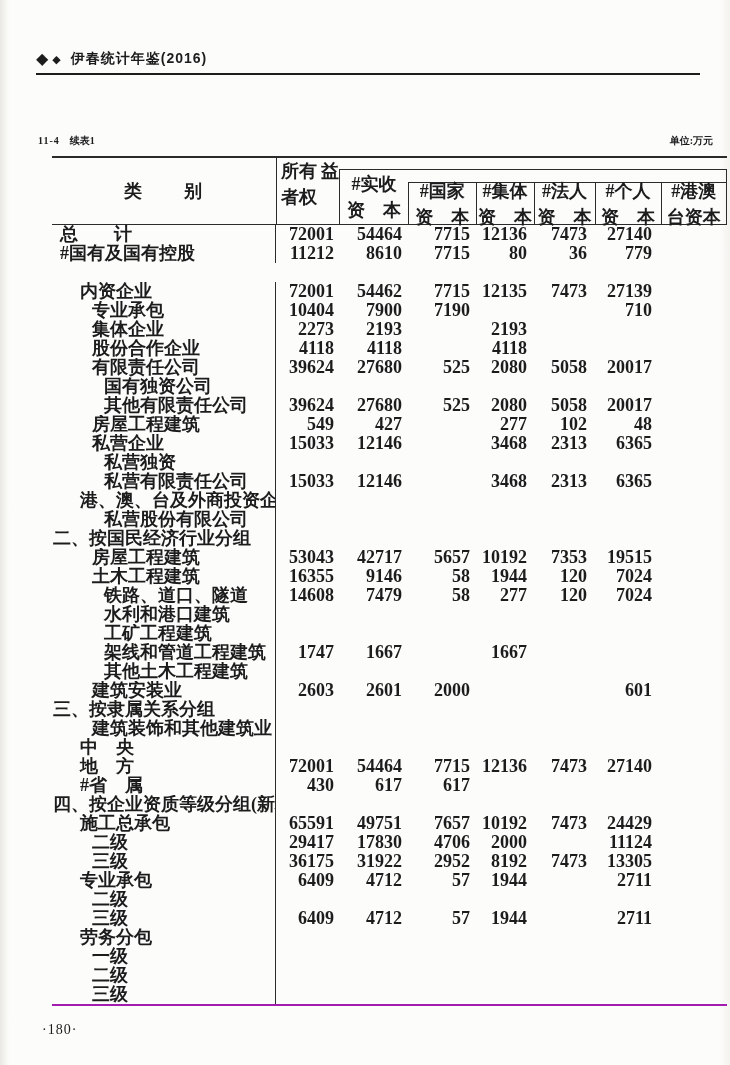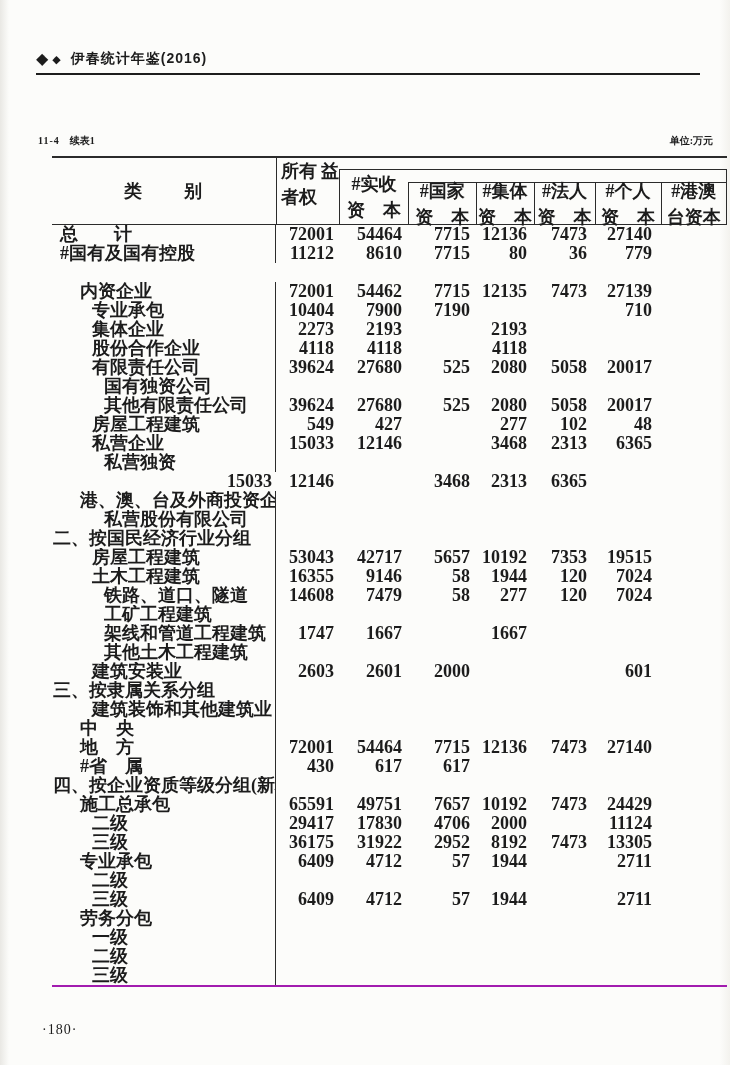--- a/index.html
+++ b/index.html
@@ -266,20 +266,21 @@
           <div class="cat ind-4">私营独资</div>
           <div class="num"></div>
           <div class="num"></div>
           <div class="num"></div>
           <div class="num"></div>
           <div class="num"></div>
           <div class="num"></div>
           <div class="num"></div>
         </div>
         <div class="trow">
+          <div class="cat ind-4">私营有限责任公司</div>
           <div class="num">15033</div>
           <div class="num">12146</div>
           <div class="num"></div>
           <div class="num">3468</div>
           <div class="num">2313</div>
           <div class="num">6365</div>
           <div class="num"></div>
         </div>
         <div class="trow">
           <div class="cat ind-2">港、澳、台及外商投资企业</div>
@@ -335,20 +336,30 @@
           <div class="cat ind-4">铁路、道口、隧道</div>
           <div class="num">14608</div>
           <div class="num">7479</div>
           <div class="num">58</div>
           <div class="num">277</div>
           <div class="num">120</div>
           <div class="num">7024</div>
           <div class="num"></div>
         </div>
         <div class="trow">
+          <div class="cat ind-4">水利和港口建筑</div>
+          <div class="num"></div>
+          <div class="num"></div>
+          <div class="num"></div>
+          <div class="num"></div>
+          <div class="num"></div>
+          <div class="num"></div>
+          <div class="num"></div>
+        </div>
+        <div class="trow">
           <div class="cat ind-4">工矿工程建筑</div>
           <div class="num"></div>
           <div class="num"></div>
           <div class="num"></div>
           <div class="num"></div>
           <div class="num"></div>
           <div class="num"></div>
           <div class="num"></div>
         </div>
         <div class="trow">

